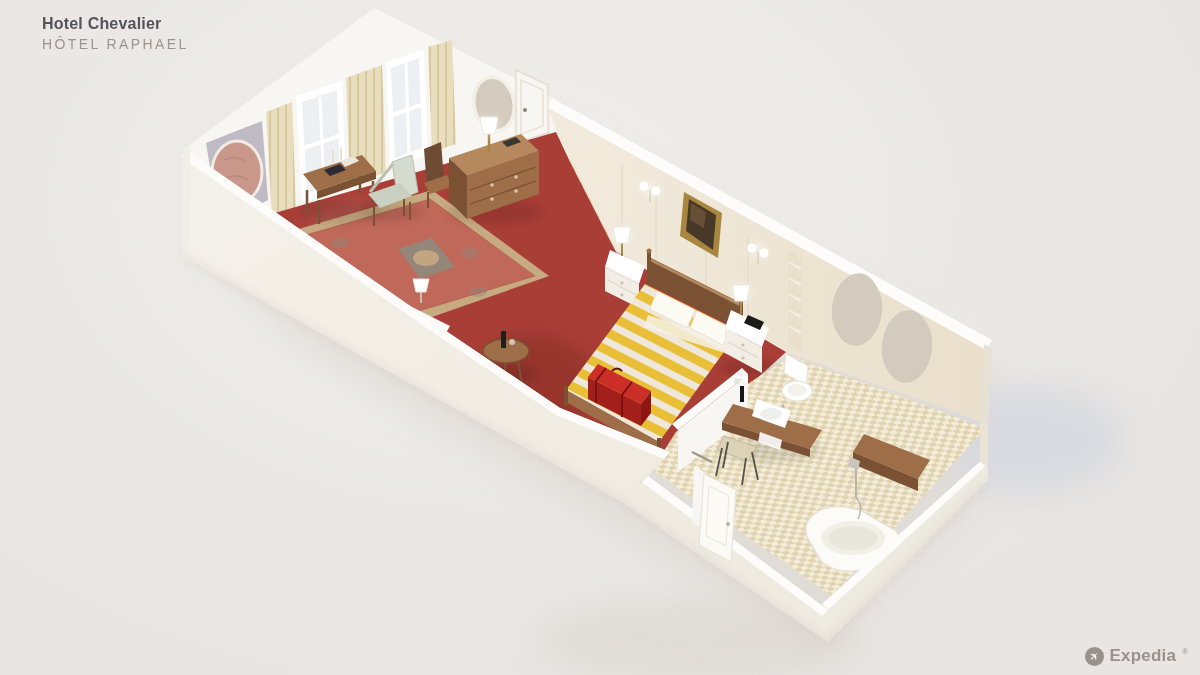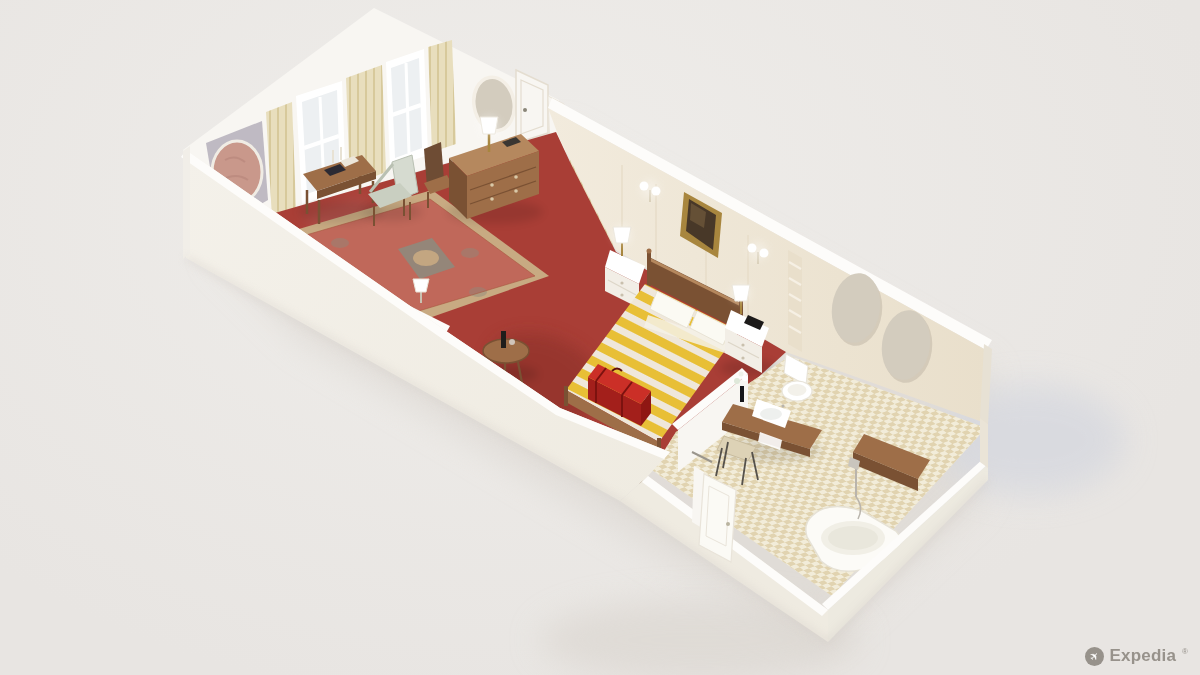--- a/index.html
+++ b/index.html
@@ -404,20 +404,24 @@
     <g>
       <polygon points="828,610 988,464 988,480 828,642" fill="#edeae0"></polygon>
       <polygon points="822,604 984,458 988,464 828,610" style="fill:var(--c-wall_top,#fdfcfa)"></polygon>
       <polygon points="980,418 988,424 988,468 980,462" fill="#eae4d7"></polygon>
       <polygon points="984,344 992,349 988,424 980,418" fill="#e7e1d4"></polygon>
     </g>
 
     <path d="M186,258 L620,501 L828,642 L988,480" stroke="#d2cdc6" stroke-width="3" fill="none" opacity="0.8" filter="url(#b4)"></path>
   </svg>
 
+  <div class="header">
+    <div class="title">Hotel Chevalier</div>
+    <div class="subtitle">HÔTEL RAPHAEL</div>
+  </div>
 
   <div class="brand">
     <span class="brand-mark">✈</span>
     <span class="brand-name">Expedia</span>
     <span class="brand-reg">®</span>
   </div>
 
 </div>
 
 </body></html>

